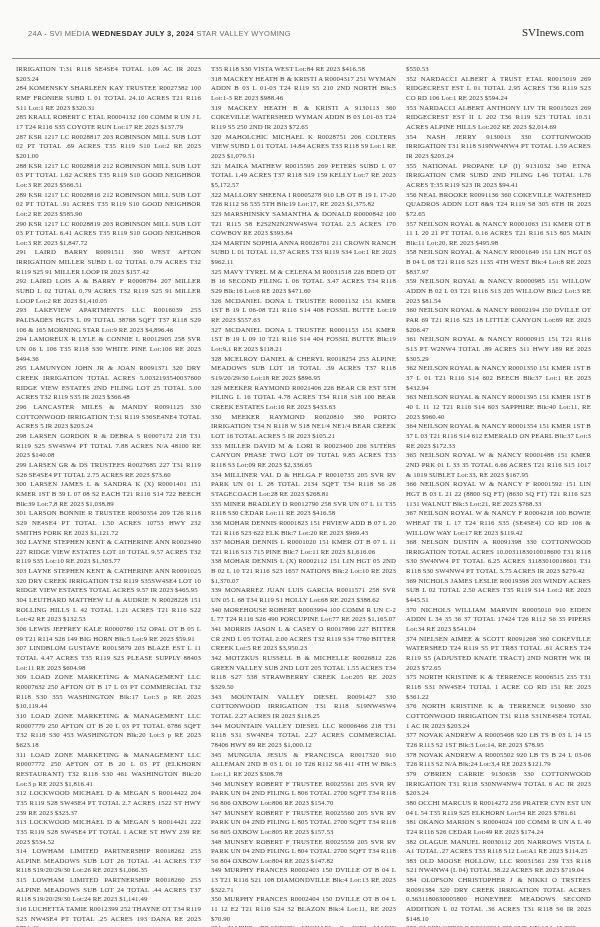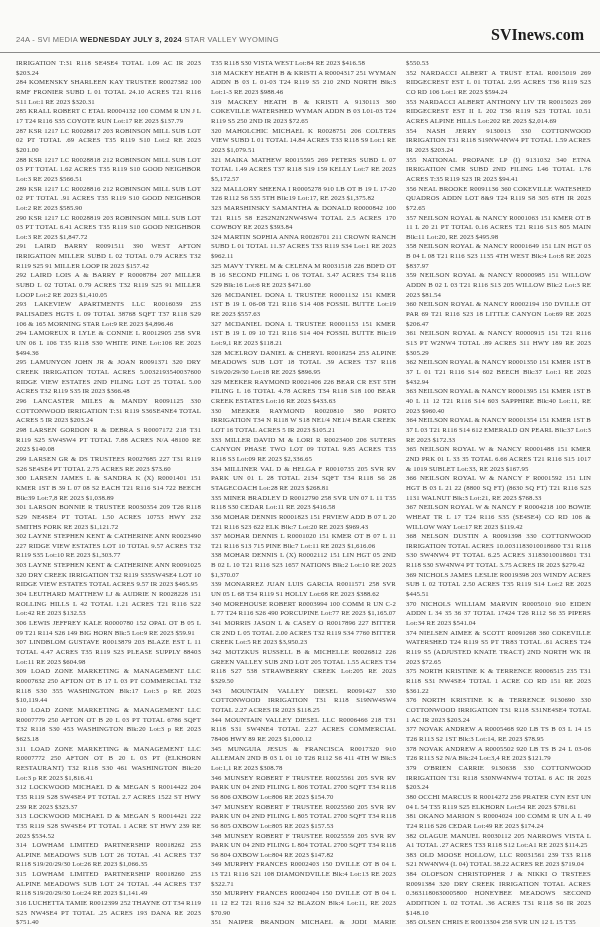--- a/index.html
+++ b/index.html
@@ -7,33 +7,33 @@
     width:600px;height:927px;
     background:#fafaf8;
     font-family:"Liberation Serif","DejaVu Serif",serif;
     color:#3b3b3b;
     -webkit-font-smoothing:antialiased;
     overflow:hidden;
   }
   .page{width:600px;height:927px;box-sizing:border-box;background:#fafaf8;}
   .masthead{
     display:flex;justify-content:space-between;align-items:flex-end;
-    padding:26px 16px 8px 16px;
+    padding:26px 16px 20px 16px;
     border-bottom:1px solid #8a8a8a;
-    margin:0 0 2px 0;
+    margin:0 0 2px 12px;
   }
   .mast-left{
     font-family:"Liberation Sans","DejaVu Sans",sans-serif;
     font-size:7.5px;letter-spacing:.3px;color:#6b6b6b;
     white-space:nowrap;
   }
   .mast-left b{color:#2e2e2e;}
   .mast-right{
     font-family:"Liberation Serif","DejaVu Serif",serif;
-    font-weight:bold;font-size:16px;color:#1d1d1d;
+    font-weight:normal;font-size:11px;color:#1d1d1d;
   }
   .columns{
     display:flex;
     gap:10px;
     padding:3px 8px 0 16px;
     box-sizing:border-box;
   }
   .col{
     width:185px;
     flex:0 0 185px;

